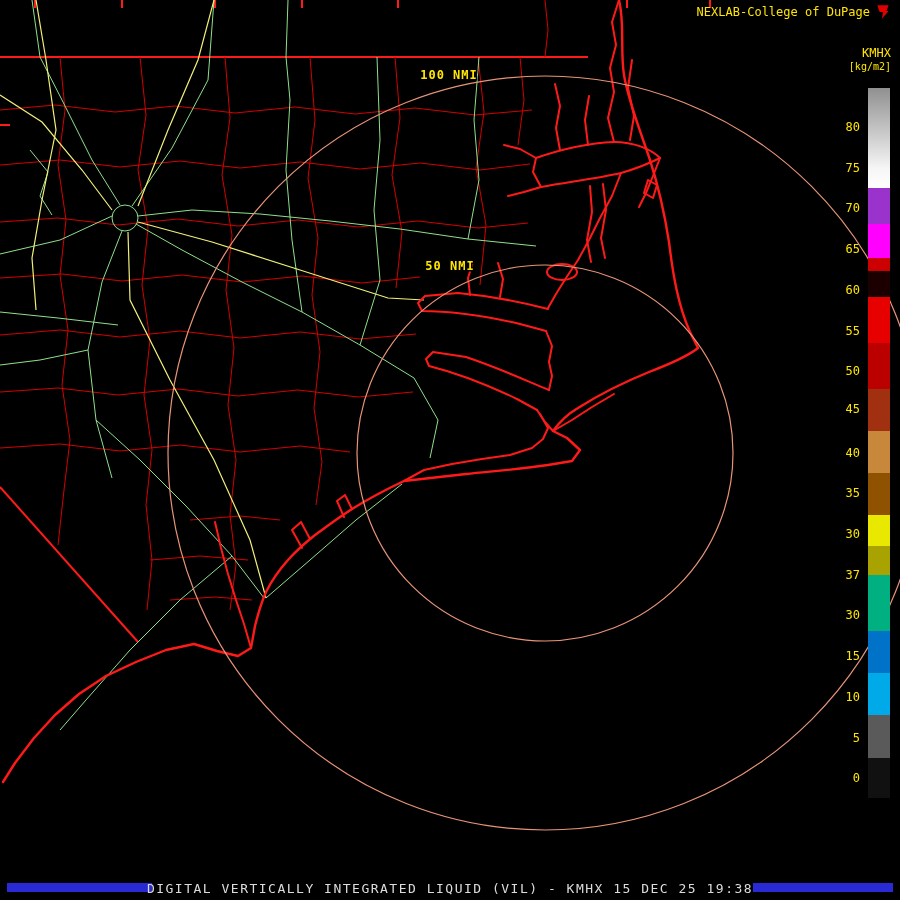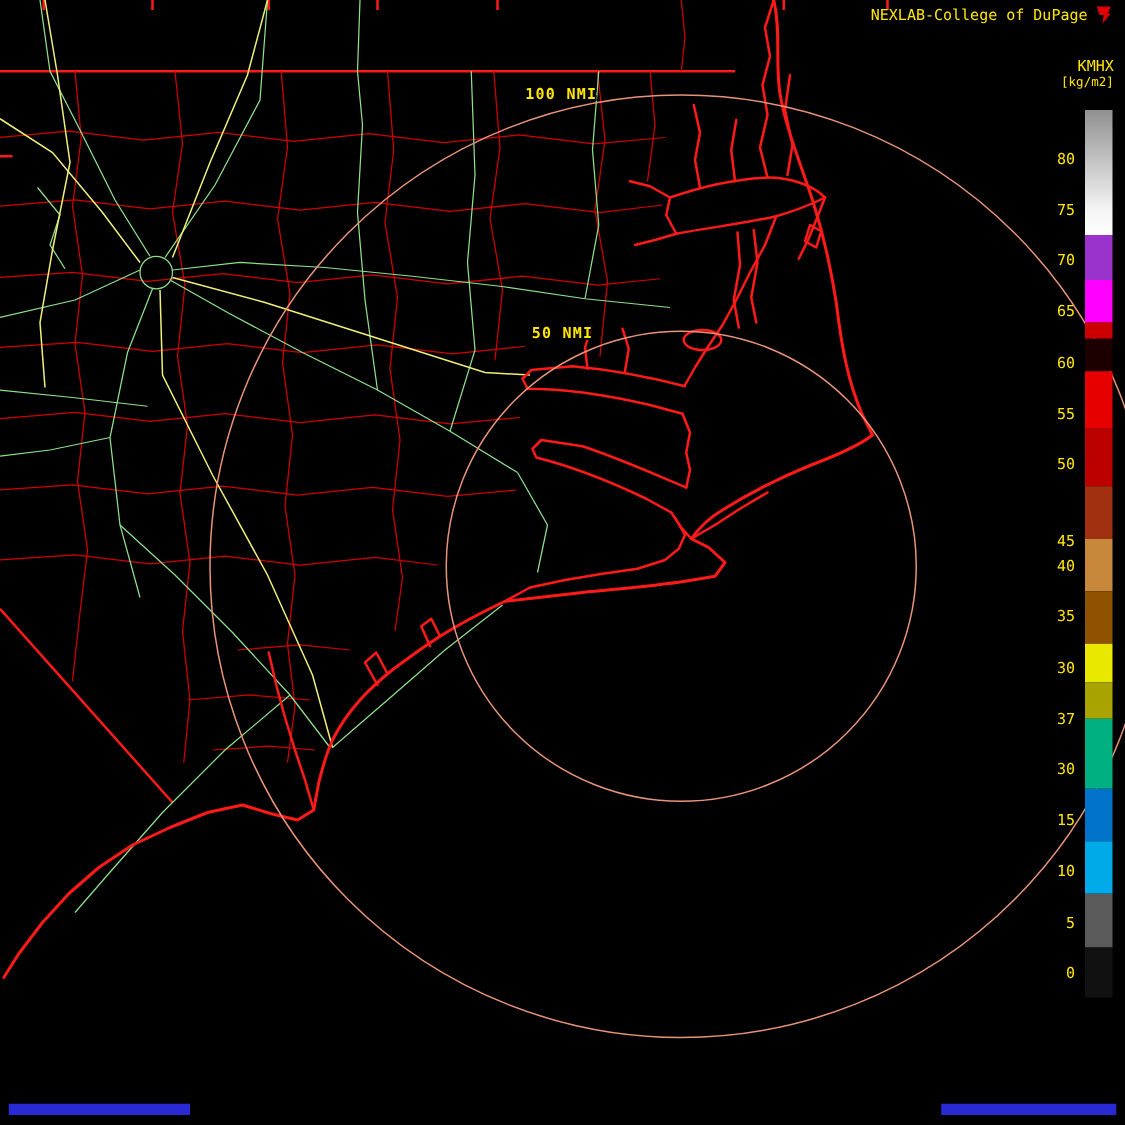--- a/index.html
+++ b/index.html
@@ -170,28 +170,29 @@
       <div style="height: 40px; background: rgb(17, 17, 17);"></div>
     </div>
   <div class="cbticks">
       <div class="cbtick" style="top: 127px;">80</div>
       <div class="cbtick" style="top: 167.7px; margin-left: 44px;">75</div>
       <div class="cbtick" style="top: 208.4px;">70</div>
       <div class="cbtick" style="top: 249.1px;">65</div>
       <div class="cbtick" style="top: 289.8px;">60</div>
       <div class="cbtick" style="top: 330.5px;">55</div>
       <div class="cbtick" style="top: 371.2px;">50</div>
-      <div class="cbtick" style="top: 433px; margin-left: 38px;">45</div>
+      <div class="cbtick" style="top: 409px; margin-left: 38px;">45</div>
       <div class="cbtick" style="top: 452.6px;">40</div>
       <div class="cbtick" style="top: 493.3px;">35</div>
       <div class="cbtick" style="top: 534px;">30</div>
       <div class="cbtick" style="top: 574.7px;">37</div>
       <div class="cbtick" style="top: 615.4px;">30</div>
       <div class="cbtick" style="top: 656.1px;">15</div>
       <div class="cbtick" style="top: 696.8px;">10</div>
       <div class="cbtick" style="top: 737.5px;">5</div>
       <div class="cbtick" style="top: 778.2px;">0</div>
     </div>
 
   <div class="fbar l"></div>
   <div class="fbar r"></div>
+  <div class="footer-text">DIGITAL VERTICALLY INTEGRATED LIQUID (VIL) - KMHX 15 DEC 25 19:38</div>
 
 </div>
 
 </body></html>

